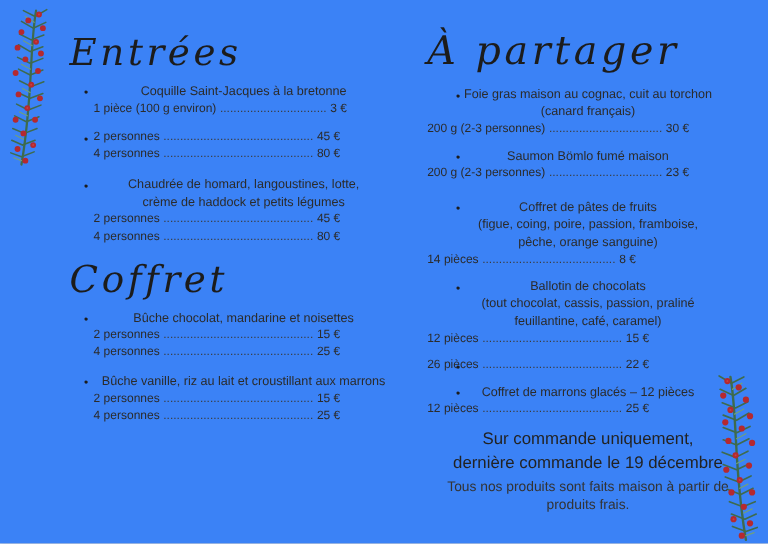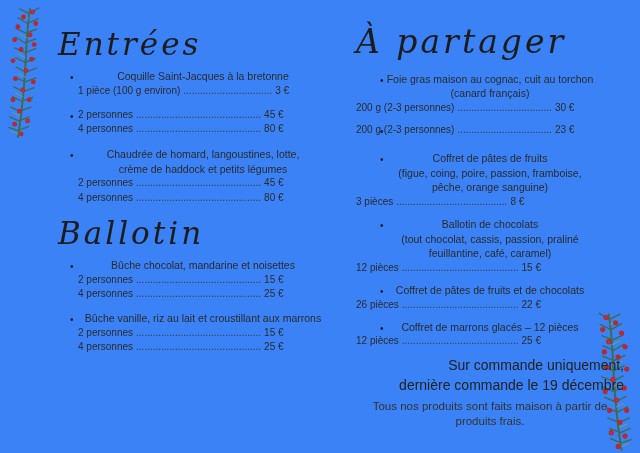--- a/index.html
+++ b/index.html
@@ -57,21 +57,21 @@
   }
   .col-right .prow{
     margin-left:0;text-align:left;line-height:1.4;
   }
   .dots{color:#3a3a3a;margin:0 3px;}
   .plabel,.pprice{color:#2b2b2b;}
 
   .footer{margin-top:2px;}
   .order-info{
     font-size:14px;line-height:1.4;
-    text-align:right;white-space:pre-line;
+    text-align:center;white-space:pre-line;
     color:#222;margin:2px 0 3px 0;
   }
   .note{
     font-size:11.5px;line-height:1.35;
     text-align:center;white-space:pre-line;
     color:#333;
   }
 
   .branch{position:absolute;pointer-events:none;}
   .branch-tl{left:2px;top:4px;width:48px;height:138px;}
@@ -201,21 +201,21 @@
         </div>
         <div class="item">
           <span class="bullet">•</span>
           <div class="iname">Chaudrée de homard, langoustines, lotte,
 crème de haddock et petits légumes</div>
           <div class="prow"><span class="plabel">2 personnes</span><span class="dots">.............................................</span><span class="pprice">45 €</span></div>
           <div class="prow"><span class="plabel">4 personnes</span><span class="dots">.............................................</span><span class="pprice">80 €</span></div>
         </div>
       </section>
       <section>
-        <h2 class="script">Ballotin</h2>
+        <h2 class="script">Coffret</h2>
         <div class="item">
           <span class="bullet">•</span>
           <div class="iname">Bûche chocolat, mandarine et noisettes</div>
           <div class="prow"><span class="plabel">2 personnes</span><span class="dots">.............................................</span><span class="pprice">15 €</span></div>
           <div class="prow"><span class="plabel">4 personnes</span><span class="dots">.............................................</span><span class="pprice">25 €</span></div>
         </div>
         <div class="item">
           <span class="bullet">•</span>
           <div class="iname">Bûche vanille, riz au lait et croustillant aux marrons</div>
           <div class="prow"><span class="plabel">2 personnes</span><span class="dots">.............................................</span><span class="pprice">15 €</span></div>
@@ -227,37 +227,37 @@
       <section>
         <h2 class="script">À partager</h2>
         <div class="item">
           <span class="bullet">•</span>
           <div class="iname">Foie gras maison au cognac, cuit au torchon
 (canard français)</div>
           <div class="prow"><span class="plabel">200 g (2-3 personnes)</span><span class="dots">..................................</span><span class="pprice">30 €</span></div>
         </div>
         <div class="item gap-after">
           <span class="bullet">•</span>
+          <div class="iname">Saumon Bömlo fumé maison</div>
           <div class="prow"><span class="plabel">200 g (2-3 personnes)</span><span class="dots">..................................</span><span class="pprice">23 €</span></div>
         </div>
         <div class="item">
           <span class="bullet">•</span>
           <div class="iname">Coffret de pâtes de fruits
 (figue, coing, poire, passion, framboise, pêche, orange sanguine)</div>
-          <div class="prow"><span class="plabel">3 pièces</span><span class="dots">........................................</span><span class="pprice">8 €</span></div>
+          <div class="prow"><span class="plabel">14 pièces</span><span class="dots">........................................</span><span class="pprice">8 €</span></div>
         </div>
         <div class="item">
           <span class="bullet">•</span>
           <div class="iname">Ballotin de chocolats
 (tout chocolat, cassis, passion, praliné feuillantine, café, caramel)</div>
           <div class="prow"><span class="plabel">12 pièces</span><span class="dots">..........................................</span><span class="pprice">15 €</span></div>
         </div>
         <div class="item">
           <span class="bullet">•</span>
-          <div class="iname">Coffret de pâtes de fruits et de chocolats</div>
           <div class="prow"><span class="plabel">26  pièces</span><span class="dots">..........................................</span><span class="pprice">22 €</span></div>
         </div>
         <div class="item">
           <span class="bullet">•</span>
           <div class="iname">Coffret de marrons glacés – 12 pièces</div>
           <div class="prow"><span class="plabel">12 pièces</span><span class="dots">..........................................</span><span class="pprice">25 €</span></div>
         </div>
       </section>
       <div class="footer">
         <div class="order-info">Sur commande uniquement,

